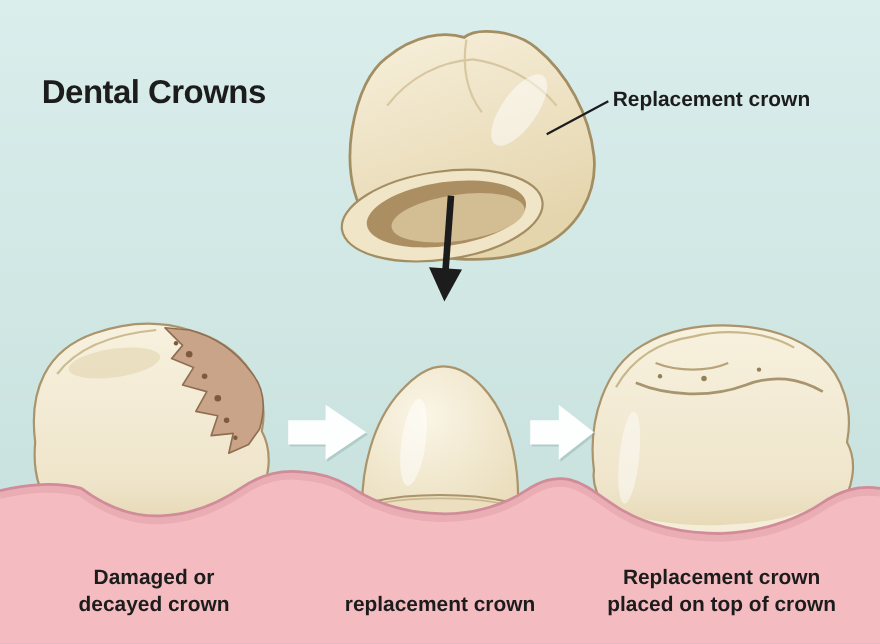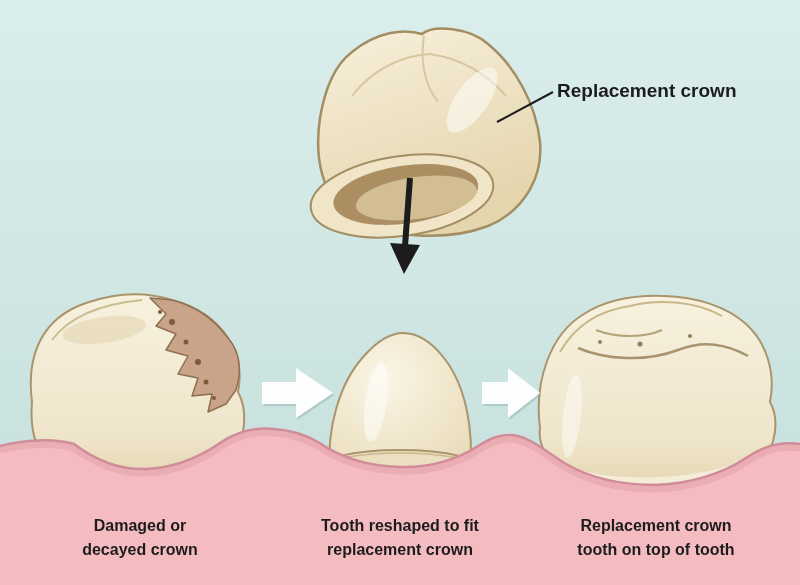--- a/index.html
+++ b/index.html
@@ -5,21 +5,21 @@
   html,body{margin:0;padding:0;background:#9fb8b5;}
   .stage{
     position:relative;width:800px;height:585px;overflow:hidden;
     font-family:"Liberation Sans","DejaVu Sans",sans-serif;
     background:#cfe6e3;
   }
   .stage svg{position:absolute;inset:0;display:block;}
   .txt{position:absolute;color:#1c1c1c;font-weight:700;z-index:5;}
   .title{left:38px;top:68px;font-size:30px;letter-spacing:-0.5px;}
   .crown-label{left:557px;top:80px;font-size:19px;white-space:nowrap;}
-  .caption{top:514px;font-size:16px;line-height:24px;text-align:center;}
+  .caption{top:514px;font-size:19px;line-height:24px;text-align:center;}
   .caption-1{left:20px;width:240px;}
   .caption-2{left:270px;width:260px;}
   .caption-3{left:525px;width:262px;}
 </style>
 </head>
 <body>
 
 <div class="stage">
 
   <svg width="800" height="585" viewBox="0 0 800 585">
@@ -136,31 +136,32 @@
                C 688,488 722,478 746,462 C 764,450 780,445 800,448" fill="none" stroke="#c97f8d" stroke-width="7" opacity="0.25"></path>
       <path d="M 0,446 C 24,440 52,438 74,444 C 98,462 122,470 146,469
                C 172,468 198,458 220,443 C 238,431 256,427 274,429
                C 290,430 304,434 318,442 C 338,456 366,466 400,467
                C 432,468 460,458 478,446 C 492,437 504,433 518,436
                C 534,440 546,452 566,464 C 592,479 624,485 656,485
                C 688,484 722,474 746,458 C 764,446 780,441 800,444" fill="none" stroke-width="2.5" stroke="#d08c99"></path>
     </g>
   </svg>
 
+  <div class="txt title">Dental Crowns</div>
 
   <div class="txt crown-label">Replacement crown</div>
 
   <div class="txt caption caption-1">
     <span>Damaged or</span><br>
     <span>decayed crown</span>
   </div>
 
   <div class="txt caption caption-2">
-    <span>Tooth reshaped to fit</span><br>
+    <br>
     <span>replacement crown</span>
   </div>
 
   <div class="txt caption caption-3">
     <span>Replacement crown</span><br>
-    <span>tooth on top of tooth</span>
+    <span>placed on top of crown</span>
   </div>
 
 </div>
 
 </body></html>

